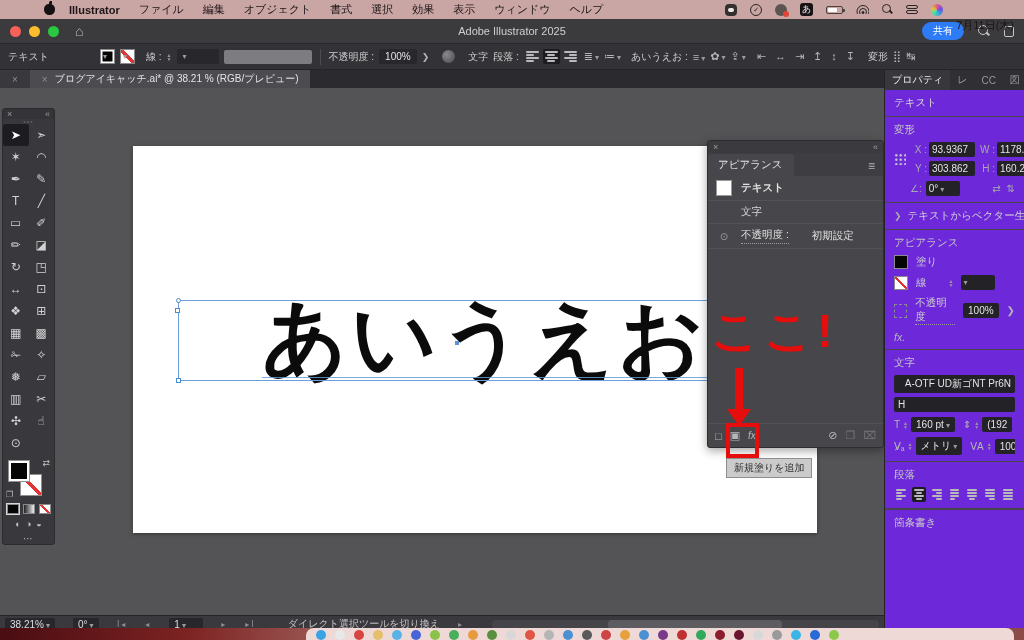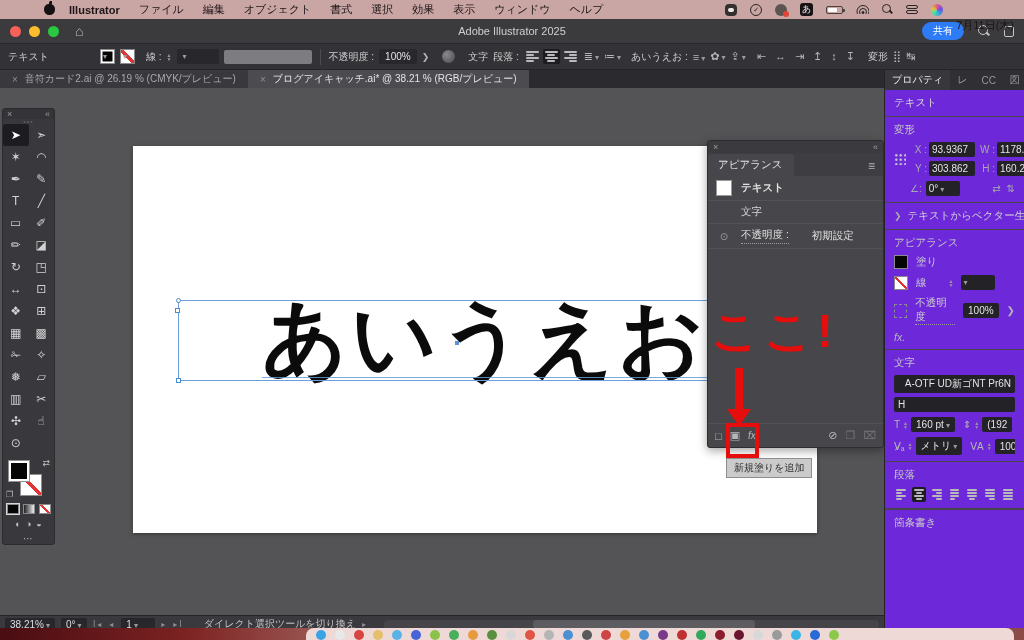--- a/index.html
+++ b/index.html
@@ -176,21 +176,21 @@
              color:#e4e4e5; font-size:10px; white-space:nowrap; overflow:hidden; margin-bottom:4px; }
   .ch-row { display:flex; align-items:center; gap:3px; margin-top:5px; white-space:nowrap; overflow:hidden; }
   .ch-ic { color:#b5b5b7; font-size:10px; }
   .btn-row { display:flex; gap:4px; }
   .ar-btn { width:19px; height:17px; border-radius:2px; display:flex; flex-direction:column; gap:2px; padding:3px; }
   .ar-btn b { height:2px; background:#b9b9bb; border-radius:1px; width:100%; }
   .ar-btn.on { background:#1d1c20; }
 
   
   .statusbar { position:absolute; left:0; top:615px; width:884px; height:17px; background:#3a393d; border-top:1px solid #252428;
-               display:flex; align-items:center; gap:6px; padding:0 5px; font-size:10px; color:#c2c2c3; z-index:7; }
+               display:flex; align-items:center; gap:18px; padding:0 5px; font-size:10px; color:#c2c2c3; z-index:7; }
   .sb-f { background:#28272b; border-radius:2px; padding:1px 5px; color:#dedede; }
   .sb-nav { color:#8f8f91; font-size:8px; letter-spacing:2px; }
   .sb-hint { margin-left:14px; }
   .sb-track { flex:1; height:9px; background:#454449; border-radius:4px; margin-left:10px; position:relative; }
   .sb-thumb { position:absolute; left:30%; width:45%; height:9px; background:#5d5c61; border-radius:4px; }
 
   
   .bottomstrip { position:absolute; left:0; top:628px; width:1024px; height:12px; z-index:50;
                  background:linear-gradient(90deg,#4a0d12,#7c2222 18%,#9c5a55 32%,#b08884 55%,#8c4a46 100%); }
   .dock { position:absolute; left:306px; top:0; width:708px; height:12px; background:#eed9d7; border-radius:8px 8px 0 0;
@@ -303,21 +303,20 @@
         <span class="ic-g">↧</span>
       </span>
     <span class="cb-label" style="margin-left:8px">変形</span>
     <span class="ic-g">⣿</span>
     <span class="ic-g">↹</span>
   </div>
 
   <div class="tabbar">
     <div class="dtab">
       <span class="x">×</span>
-      <span>音符カード2.ai @ 26.19 % (CMYK/プレビュー)</span>
     </div>
     <div class="dtab active">
       <span class="x">×</span>
       <span>ブログアイキャッチ.ai* @ 38.21 % (RGB/プレビュー)</span>
     </div>
   </div>
 
   <div class="canvas">
     <div class="artboard"></div>
     <div class="bigtext">あいうえお</div>

